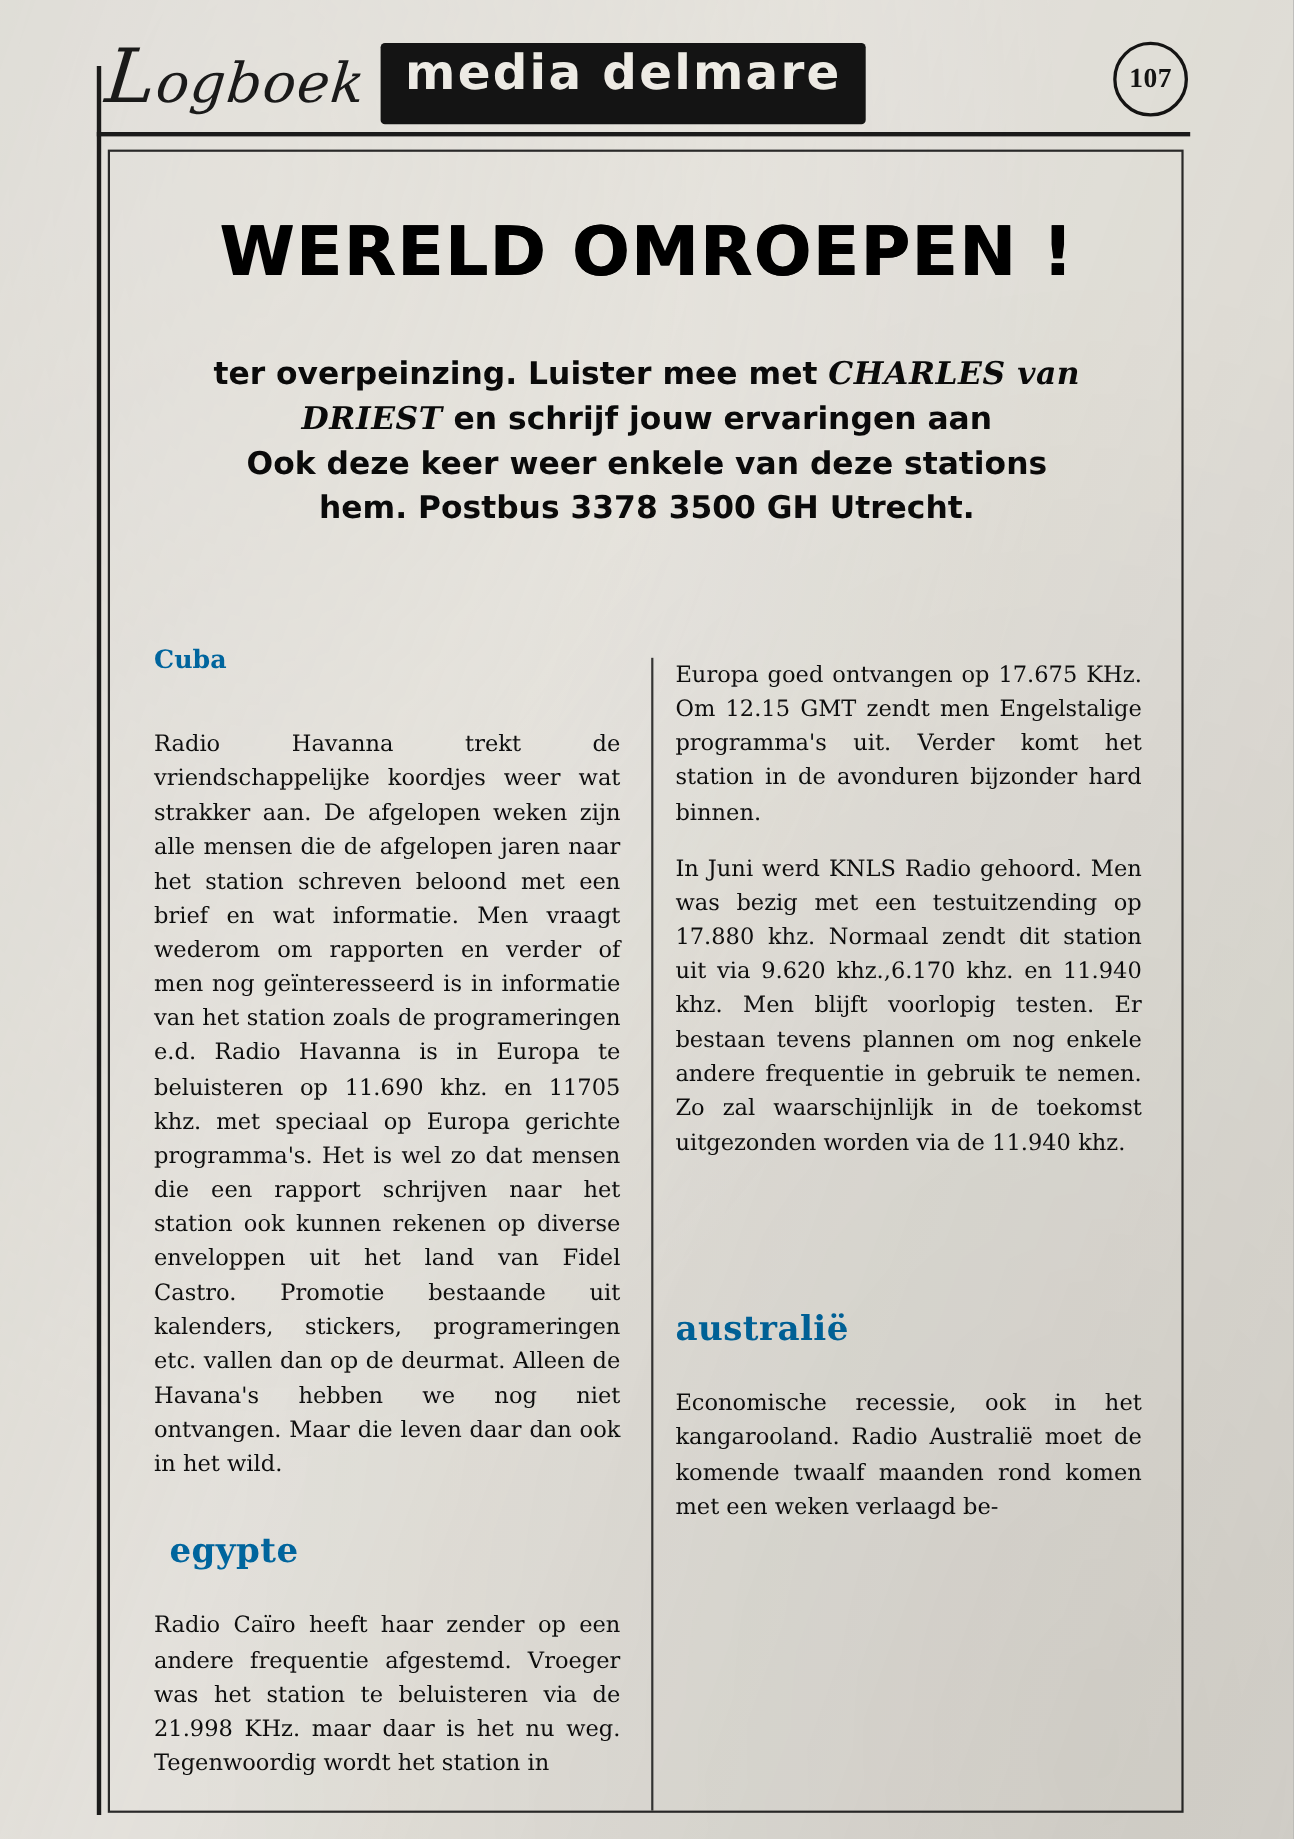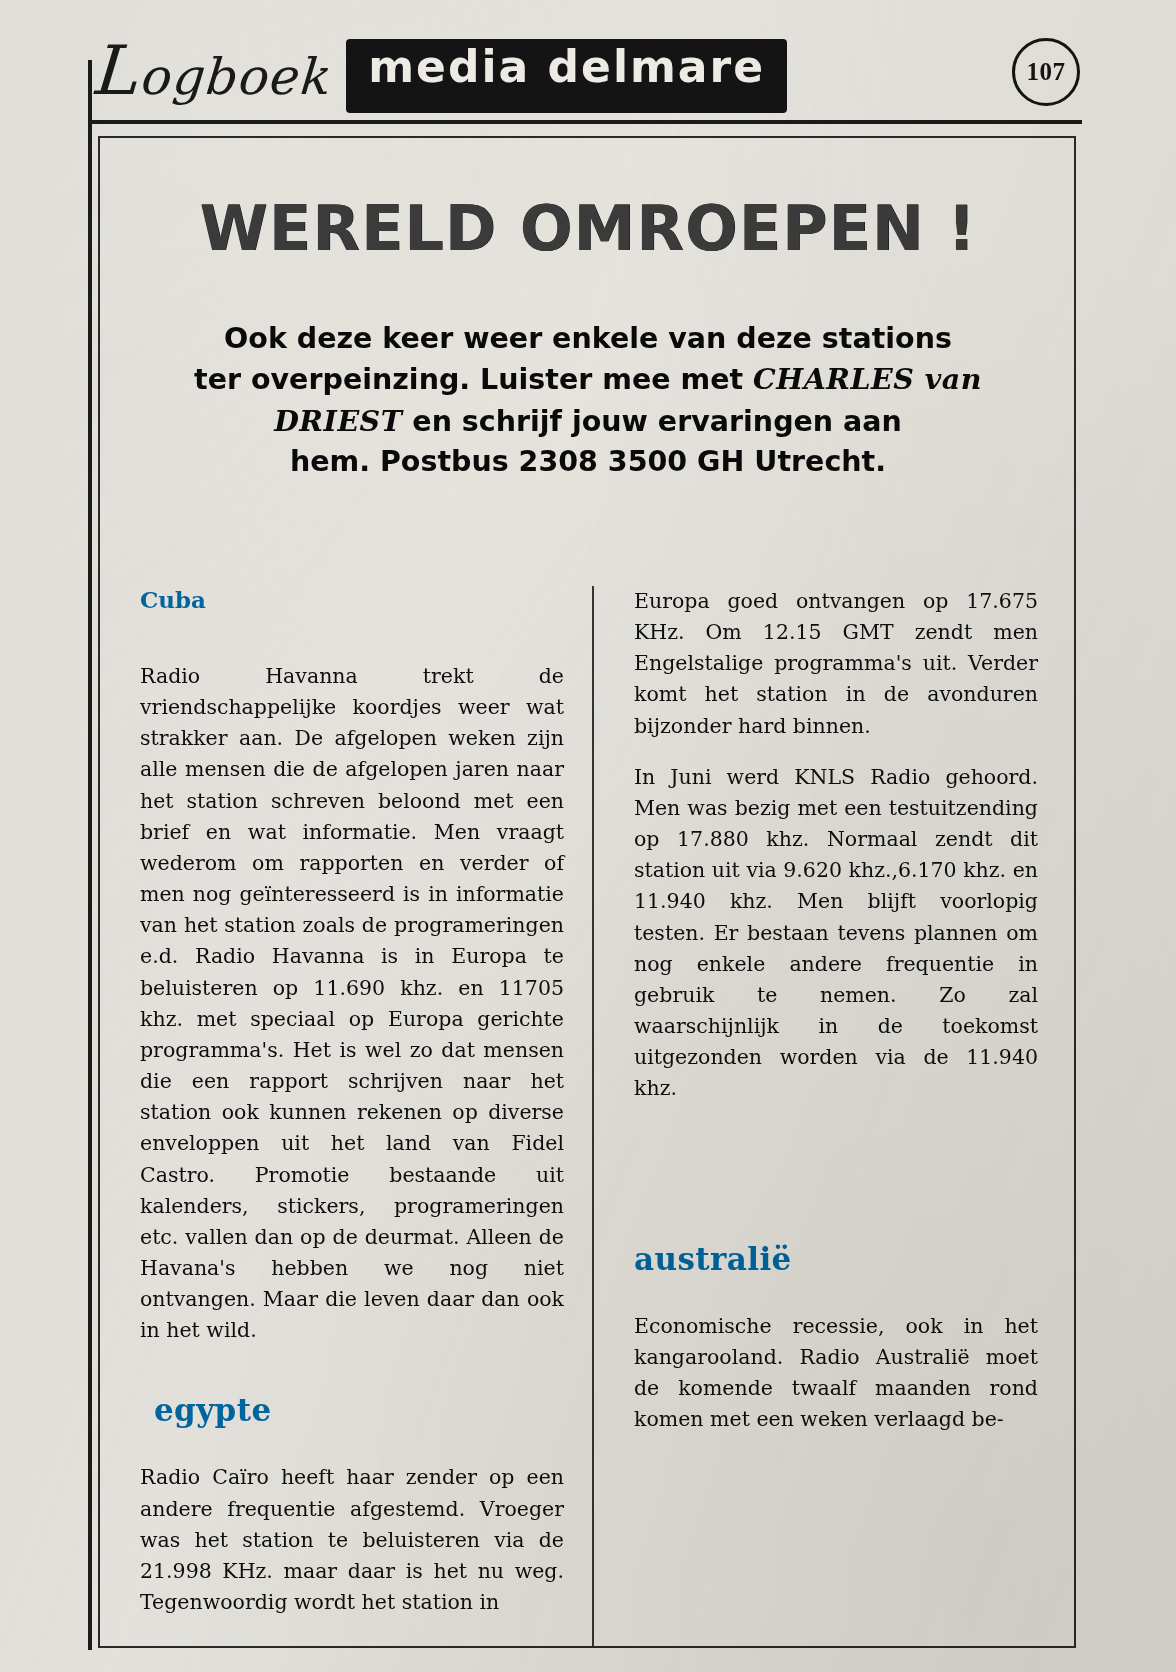--- a/index.html
+++ b/index.html
@@ -118,21 +118,21 @@
     top: 160px;
     width: 940px;
   }
   h1.headline {
     font-family: "DejaVu Sans", sans-serif;
     font-weight: bold;
     font-size: 62px;
     letter-spacing: 1px;
     text-align: center;
     margin: 32px 0 0 0;
-    color: #404040;
+    color: #000000;
     text-shadow: 0.5px 0 0 #101010;
   }
   .lede {
     font-family: "DejaVu Sans", sans-serif;
     font-weight: bold;
     font-size: 28.5px;
     line-height: 1.42;
     text-align: center;
     color: #111;
     margin: 54px 26px 0 26px;
@@ -154,21 +154,22 @@
     display: flex;
     gap: 0;
   }
   .col {
     width: 474px;
     box-sizing: border-box;
     padding: 0 28px 0 22px;
   }
   .col.right {
     border-left: 2px solid #3a3a3a;
-    padding-left: 40px;
+    padding-left: 20px;
+    margin-top: 12px;
   }
   .col p {
     font-family: "DejaVu Serif", serif;
     font-size: 20.5px;
     line-height: 1.52;
     text-align: justify;
     color: #141414;
     margin: 0 0 20px 0;
   }
   h2.section {
@@ -208,25 +209,25 @@
 
   <div class="page-number">107</div>
 
   <div class="rule-top"></div>
 
   <div class="frame"></div>
 
   <div class="content inky">
     <h1 class="headline">WERELD OMROEPEN !</h1>
     <div class="lede">
-      <div>Ook deze keer weer enkele van deze stations</div>
       <div>
         <span>ter overpeinzing. Luister mee met </span><span class="nm">CHARLES van DRIEST</span><span> en schrijf jouw ervaringen aan</span>
       </div>
-      <div>hem. Postbus 2308   3500 GH Utrecht.</div>
+      <div>Ook deze keer weer enkele van deze stations</div>
+      <div>hem. Postbus 3378   3500 GH Utrecht.</div>
     </div>
   </div>
 
   <div class="columns inky">
 
     <div class="col left">
       <h2 class="section">Cuba</h2>
       <div class="spacer-sm"></div>
       <p>Radio Havanna trekt de vriendschappelijke koordjes weer wat strakker aan. De afgelopen weken zijn alle mensen die de afgelopen jaren naar het station schreven beloond met een brief en wat informatie. Men vraagt wederom om rapporten en verder of men nog geïnteresseerd is in informatie van het station zoals de programeringen e.d. Radio Havanna is in Europa te beluisteren op 11.690 khz. en 11705 khz. met speciaal op Europa gerichte programma's. Het is wel zo dat mensen die een rapport schrijven naar het station ook kunnen rekenen op diverse enveloppen uit het land van Fidel Castro. Promotie bestaande uit kalenders, stickers, programeringen etc. vallen dan op de deurmat. Alleen de Havana's hebben we nog niet ontvangen. Maar die leven daar dan ook in het wild.</p>
       <h2 class="section big indent">egypte</h2>

